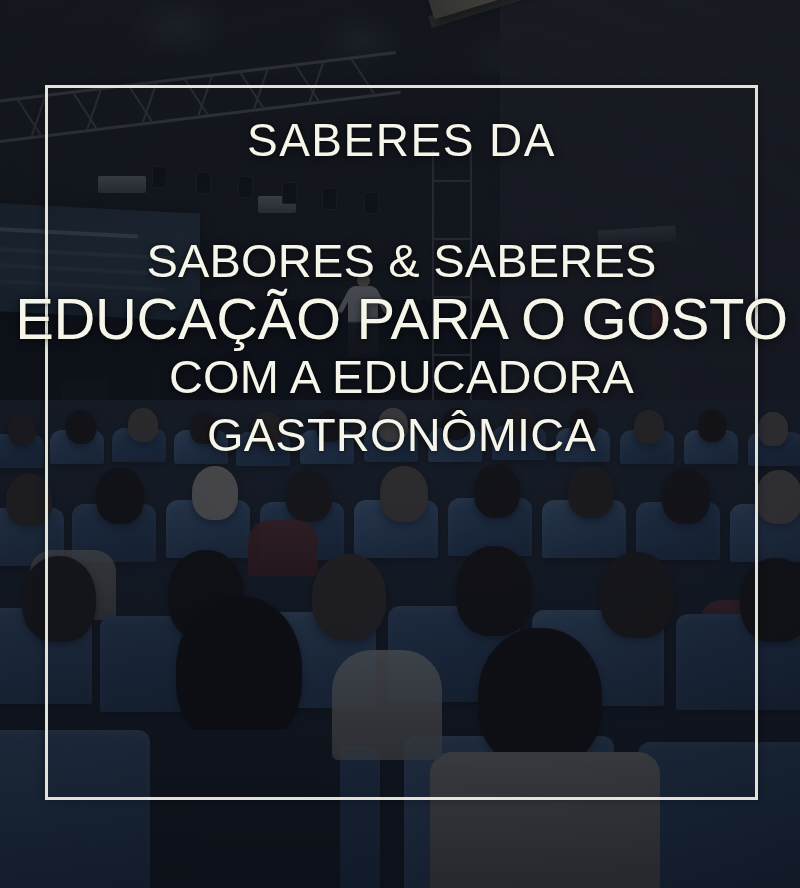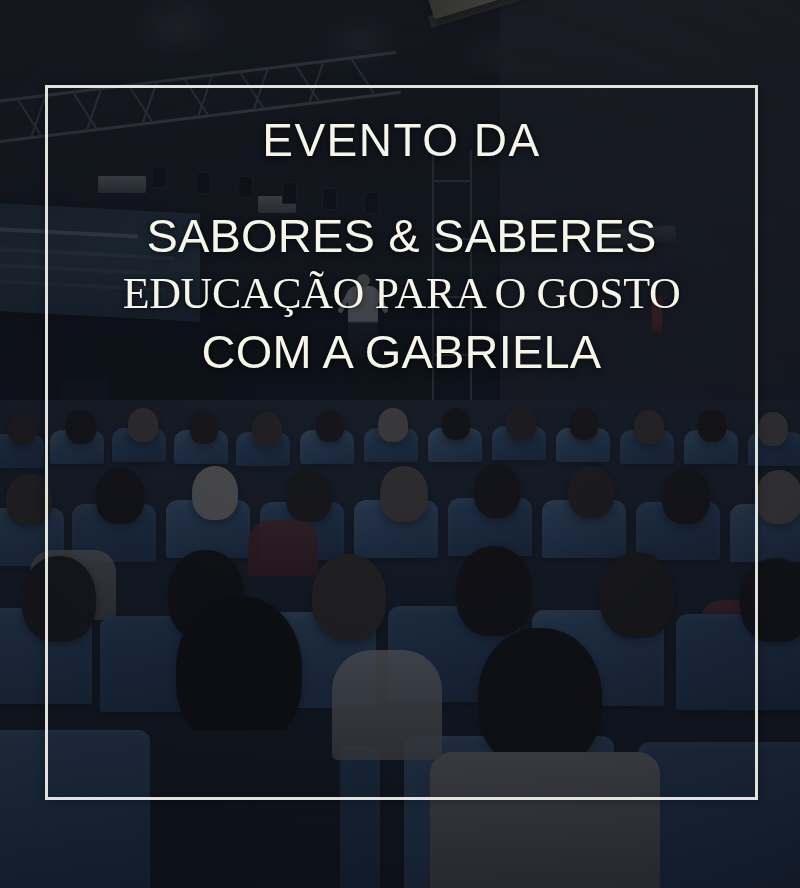--- a/index.html
+++ b/index.html
@@ -190,24 +190,24 @@
     width:100%;
     text-shadow:0 2px 10px rgba(0,0,0,.55), 0 0 3px rgba(0,0,0,.4);
     white-space:nowrap;
     font-weight:400;
   }
   .kicker{
     font-size:46px; line-height:56px; letter-spacing:1.5px;
     margin-top:27px;
   }
   .maintitle{
-    margin-top:39px;
+    margin-top:64px;
     font-size:47px; line-height:58px; letter-spacing:0.2px;
   }
-  .maintitle .l2{ font-size:44px; letter-spacing:-0.4px;font-family:Liberation Serif, serif; }
+  .maintitle .l2{ font-size:58px; letter-spacing:-0.4px; }
   .presenter{
     margin-top:60px;
     font-size:44px; line-height:54px; letter-spacing:1px;
   }
   .host{
     margin-top:82px;
     font-size:50px; line-height:60px; letter-spacing:6px;
     font-weight:300;
   }
 </style>
@@ -365,24 +365,25 @@
     </div>
 
     <div class="desat"></div>
     <div class="grade"></div>
   </div>
 
   <div class="frame"></div>
 
   <div class="content">
 
-    <div class="tline kicker">EVENTO DA</div>
+    <div class="tline kicker">SABERES DA</div>
 
     <div class="maintitle">
       <div class="tline">SABORES &amp; SABERES</div>
       <div class="tline l2">EDUCAÇÃO PARA O GOSTO</div>
-      <div class="tline">COM A GABRIELA</div>
+      <div class="tline">COM A EDUCADORA</div>
+      <div class="tline">GASTRONÔMICA</div>
     </div>
 
 
   </div>
 
 </div>
 
 </body></html>

